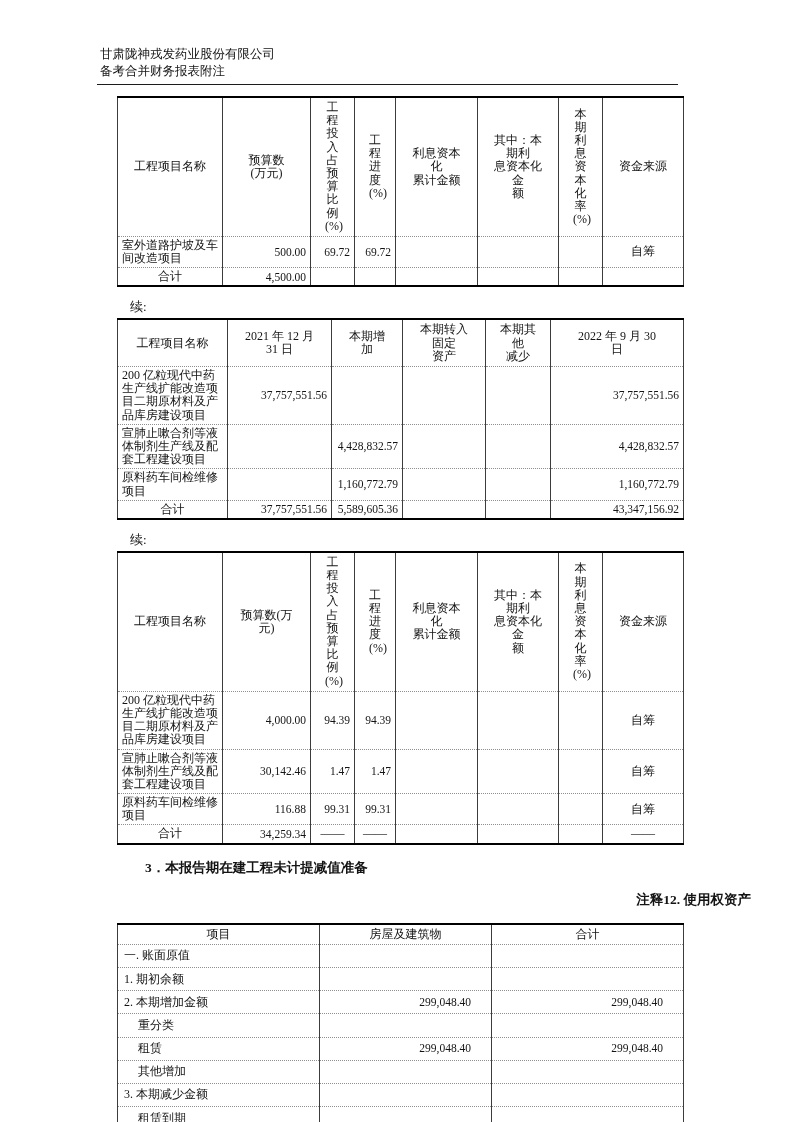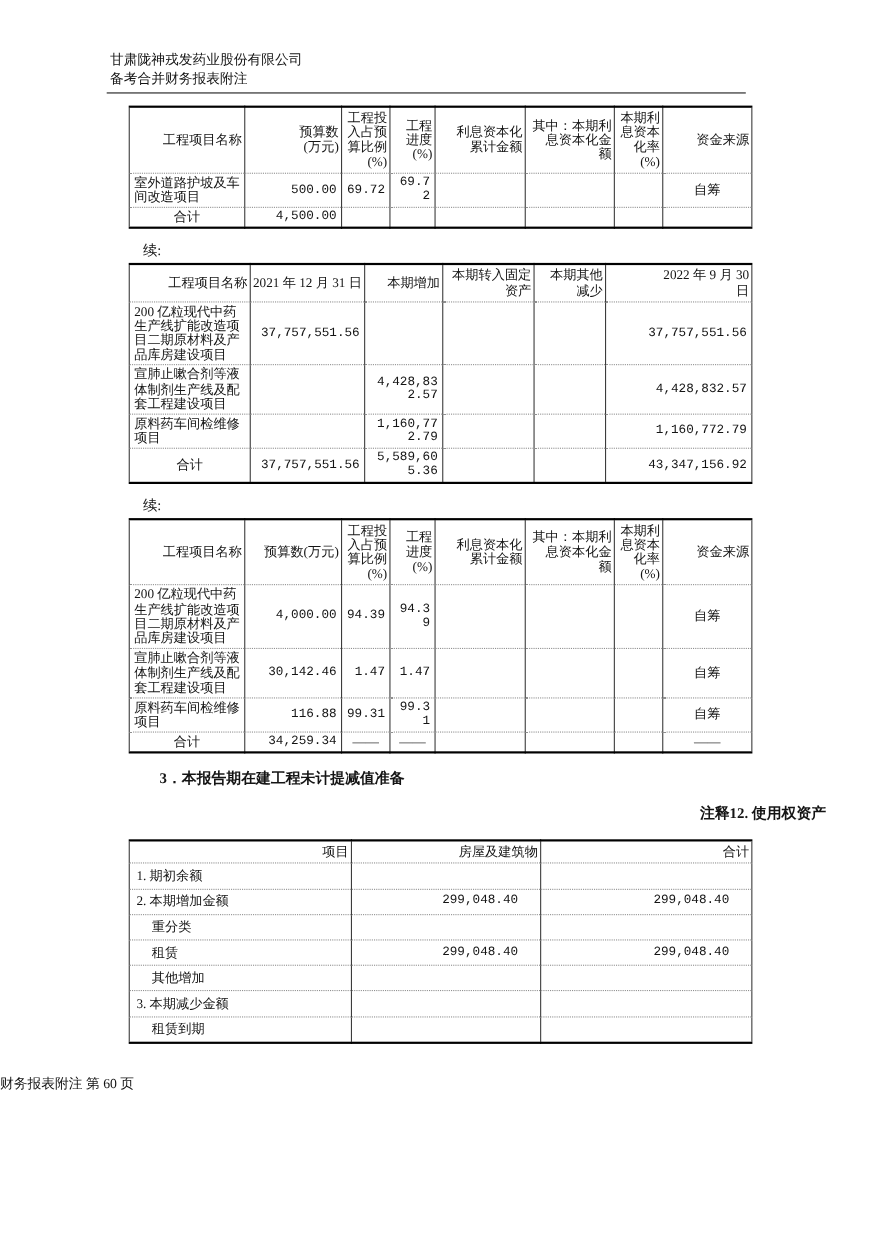--- a/index.html
+++ b/index.html
@@ -22,27 +22,27 @@
     border-top:2px solid #000; border-bottom:2.5px solid #000;
     font-size:12px;
   }
   .tbl th, .tbl td {
     border-left:1px solid #3c3c3c; border-right:1px solid #3c3c3c;
     border-top:1px dotted #8f8f8f;
     vertical-align:middle;
     line-height:1.1;
   }
   .tbl thead th {
-    border-top:none; font-weight:normal; text-align:right;
-    white-space:pre-line; padding:3px 2px;
+    border-top:none; font-weight:normal; text-align:center;
+    white-space:pre-line; padding:3px 14px;
   }
   .tbl td { padding:2px 4px; word-break:break-all; }
   .tbl td.a-l { text-align:left; }
   .tbl td.a-c { text-align:center; }
-  .tbl td.a-r { text-align:right; font-family:Liberation Mono, monospace; font-size:11.5px; }
+  .tbl td.a-r { text-align:right; font-family:Liberation Serif, serif; font-size:11.5px; }
 
   .t1 { margin-top:11px; }
   .cols8 col:nth-child(1){width:105px} .cols8 col:nth-child(2){width:88px}
   .cols8 col:nth-child(3){width:44px}  .cols8 col:nth-child(4){width:41px}
   .cols8 col:nth-child(5){width:82px}  .cols8 col:nth-child(6){width:81px}
   .cols8 col:nth-child(7){width:44px}  .cols8 col:nth-child(8){width:81px}
 
   .cols6 col:nth-child(1){width:110px} .cols6 col:nth-child(2){width:104px}
   .cols6 col:nth-child(3){width:71px}  .cols6 col:nth-child(4){width:83px}
   .cols6 col:nth-child(5){width:65px}  .cols6 col:nth-child(6){width:133px}
@@ -282,20 +282,25 @@
       </colgroup>
       <thead>
         <tr>
           <th>项目</th>
           <th>房屋及建筑物</th>
           <th>合计</th>
         </tr>
       </thead>
       <tbody>
         <tr>
+          <td class="a-l">一. 账面原值</td>
+          <td class="a-l"></td>
+          <td class="a-l"></td>
+        </tr>
+        <tr>
           <td class="a-l">1. 期初余额</td>
           <td class="a-l"></td>
           <td class="a-l"></td>
         </tr>
         <tr>
           <td class="a-l">2. 本期增加金额</td>
           <td class="a-r">299,048.40</td>
           <td class="a-r">299,048.40</td>
         </tr>
         <tr>

